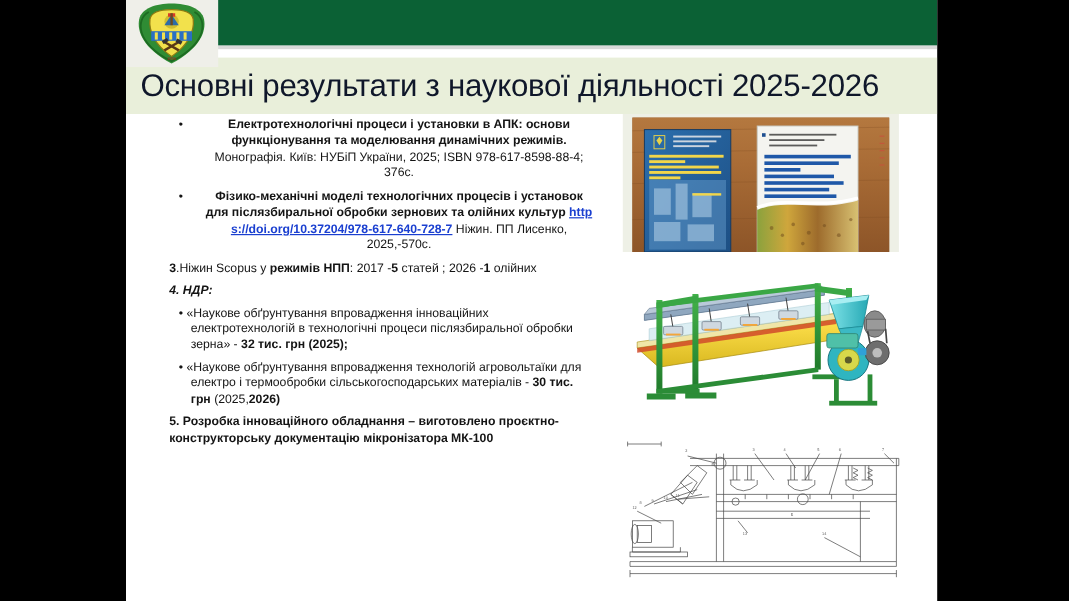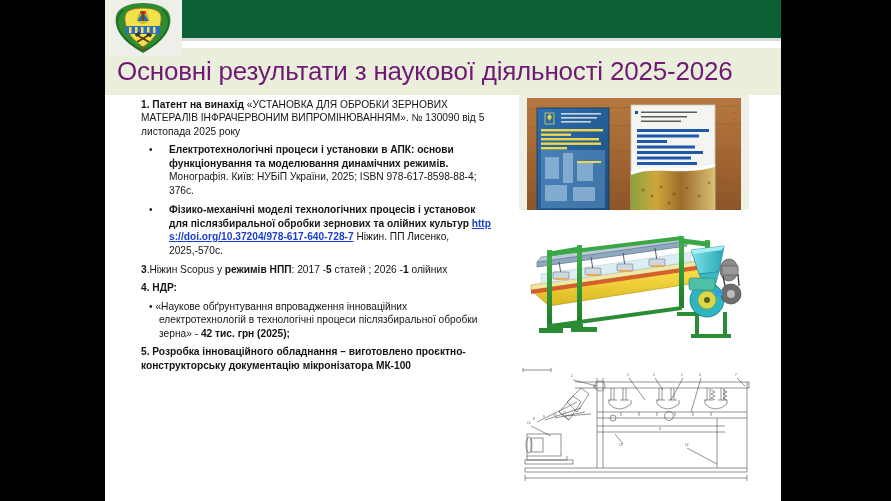--- a/index.html
+++ b/index.html
@@ -9,36 +9,36 @@
 
   
   .slide{position:absolute;left:105px;top:0;width:676px;height:501px;background:#ffffff;overflow:hidden;}
 
   
   .topband{position:absolute;left:0;top:0;width:676px;height:38px;background:#0b6135;}
   .topband-shadow{position:absolute;left:0;top:38px;width:676px;height:3px;background:#d9d9d9;}
 
   
   .titleband{position:absolute;left:0;top:48px;width:676px;height:47px;background:#e9efda;display:flex;align-items:center;}
-  .title{font-size:26px;color:#701a75;white-space:nowrap;padding-left:12px;letter-spacing:-0.2px;font-family:"Liberation Sans",sans-serif;}
+  .title{font-size:26px;color:#0f172a;white-space:nowrap;padding-left:12px;letter-spacing:-0.2px;font-family:"Liberation Sans",sans-serif;}
 
   
   .emblem{position:absolute;left:-1px;top:0;width:78px;height:56px;}
   .emblem svg{display:block;}
 
   
   .content{position:absolute;left:36px;top:98px;width:355px;color:#141414;font-size:10.2px;line-height:1.32;}
   .content p{margin:0 0 5px 0;}
   .b{font-weight:bold;}
   .bullet-row{display:flex;margin:0 0 6px 0;}
   .bullet-row .bmark{width:20px;flex:0 0 20px;text-align:left;padding-left:8px;font-size:10px;line-height:1.32;}
-  .bullet-row .btxt{flex:1;}
+  .bullet-row .btxt{flex:1;text-align:center;}
   .sub-bullet{margin:0 0 5px 0;padding-left:18px;text-indent:-10px;}
   .lnk{color:#1a3fd0;text-decoration:underline;font-weight:bold;word-break:break-all;}
-  .tight{margin-bottom:2px;}
+  .tight{margin-bottom:2px;font-style:italic;}
 
   
   .img-books{position:absolute;left:414px;top:95px;width:230px;height:115px;background:#eef0e6;overflow:hidden;}
   .img-machine{position:absolute;left:414px;top:228px;width:235px;height:120px;}
   .img-draw{position:absolute;left:406px;top:360px;width:250px;height:125px;background:#fff;}
 
   svg{display:block;}
 </style>
 </head>
 <body>
@@ -83,39 +83,39 @@
           <line x1="45" y1="42" x2="33" y2="35"></line>
         </g>
         <rect x="31" y="33" width="5" height="3" fill="#333" transform="rotate(-30 33 34)"></rect>
         <rect x="43" y="33" width="5" height="3" fill="#333" transform="rotate(30 45 34)"></rect>
         <text x="39" y="50" font-size="3.5" fill="#b31b1b" text-anchor="middle" font-family="Liberation Sans, sans-serif">1895</text>
       </svg>
     </div>
 
     <div class="content">
 
-      <p><span class="b">1</span><span class="b">. Патент на винахід</span><span> «УСТАНОВКА ДЛЯ ОБРОБКИ ЗЕРНОВИХ МАТЕРАЛІВ ІНФРАЧЕРВОНИМ ВИПРОМІНЮВАННЯМ». № 130090 від 5 листопада 2025 року</span></p>
 
 
       <div class="bullet-row">
         <div class="bmark">•</div>
         <div class="btxt"><span class="b">Електротехнологічні процеси і установки в АПК: основи функціонування та моделювання динамічних режимів.</span><span> Монографія. Київ: НУБіП України, 2025; ISBN 978-617-8598-88-4; 376с.</span></div>
       </div>
 
       <div class="bullet-row">
         <div class="bmark">•</div>
         <div class="btxt"><span class="b">Фізико-механічні моделі технологічних процесів і установок для післязбиральної обробки зернових та олійних культур </span><span class="lnk">https://doi.org/10.37204/978-617-640-728-7</span><span> Ніжин. ПП  Лисенко, 2025,-570с.</span></div>
       </div>
 
       <p><span class="b">3</span><span>.Ніжин Scopus у </span><span class="b">режимів НПП</span><span>:  2017 -</span><span class="b">5</span><span> статей ; 2026 -</span><span class="b">1</span><span> олійних</span></p>
 
       <p class="b tight">4. НДР:</p>
 
-      <p class="sub-bullet"><span>•</span><span>  «Наукове обґрунтування впровадження інноваційних електротехнологій в технологічні процеси післязбиральної обробки зерна» - </span><span class="b">42 тис. грн (2025);</span></p>
-
+      <p class="sub-bullet"><span>•</span><span>  «Наукове обґрунтування впровадження інноваційних електротехнологій в технологічні процеси післязбиральної обробки зерна» - </span><span class="b">32 тис. грн (2025);</span></p>
+
+      <p class="sub-bullet"><span>•</span><span>  «Наукове обґрунтування впровадження технологій агроволь­таїки для електро і термообробки сільськогосподарських матеріалів - </span><span class="b">30 тис. грн</span><span> (2025,</span><span class="b">2026)</span></p>
 
       <p class="b">5. Розробка інноваційного обладнання – виготовлено проєктно-конструкторську документацію мікронізатора МК-100</p>
     </div>
 
     <div class="img-books">
       <svg width="230" height="115" viewBox="0 0 230 115">
         <rect x="0" y="0" width="230" height="115" fill="#eef0e6"></rect>
         <rect x="8" y="3" width="214" height="112" fill="#9c6434"></rect>
         <rect x="8" y="3" width="214" height="112" fill="url(#wood)"></rect>
         <defs>

